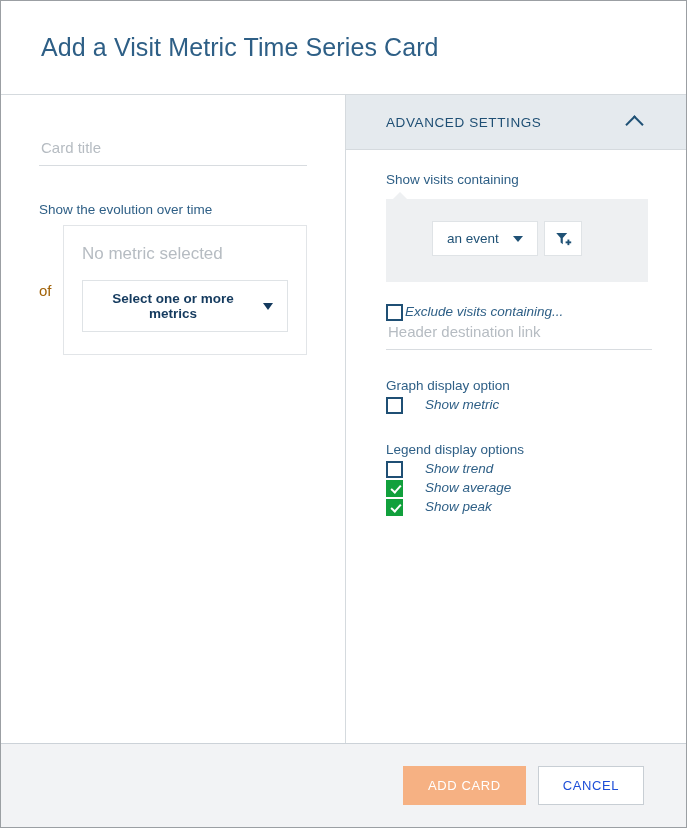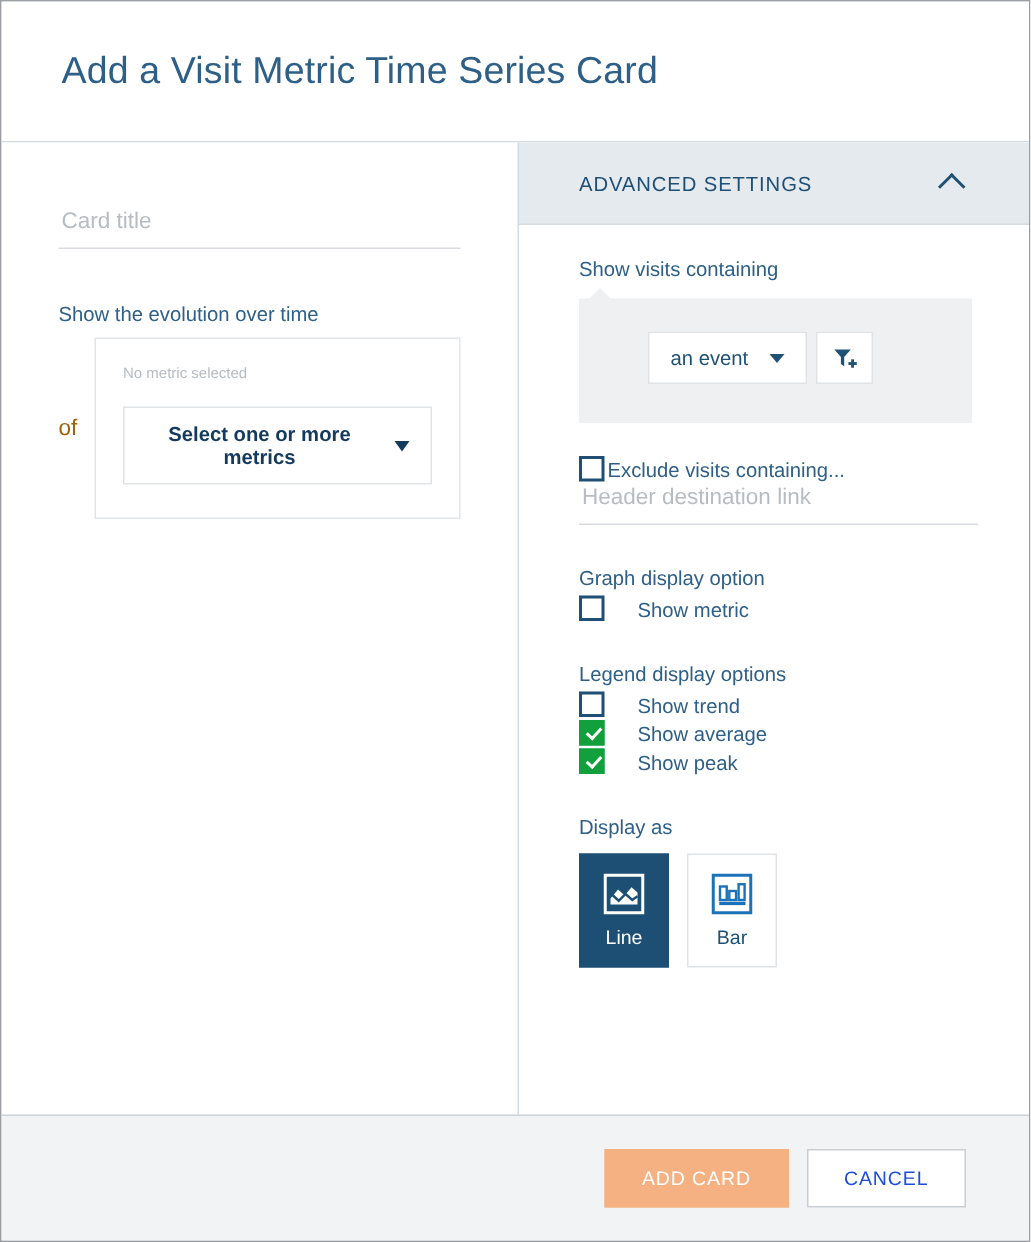--- a/index.html
+++ b/index.html
@@ -94,21 +94,21 @@
     flex: 0 0 auto;
   }
   .metric-box {
     flex: 1 1 auto;
     border: 1px solid #e2e5e8;
     box-sizing: border-box;
     padding: 18px 18px 22px 18px;
     background: #ffffff;
   }
   .metric-empty {
-    font-size: 10px;
+    font-size: 17px;
     color: #b6bcc2;
     margin-bottom: 16px;
   }
   .select-btn {
     display: inline-flex;
     align-items: center;
     justify-content: space-between;
     width: 100%;
     box-sizing: border-box;
     border: 1px solid #dfe3e6;
@@ -215,23 +215,24 @@
     justify-content: center;
     width: 38px;
     background: #ffffff;
     border: 1px solid #dfe3e6;
     cursor: pointer;
   }
 
   
   .cb-row {
     display: flex;
-    align-items: flex-end;
+    align-items: flex-start;
     margin-top: 6px;
     cursor: pointer;
+    font-style: italic;
   }
   .cb-row.tight { margin-top: 2px; }
   .cb {
     width: 17px;
     height: 17px;
     box-sizing: border-box;
     border: 2px solid #1f4f74;
     background: #ffffff;
     flex: 0 0 auto;
     position: relative;
@@ -412,46 +413,20 @@
           <div class="cb-row tight">
             <span class="cb checked"></span>
             <span class="cb-text indent">Show average</span>
           </div>
           <div class="cb-row tight">
             <span class="cb checked"></span>
             <span class="cb-text indent">Show peak</span>
           </div>
         </div>
 
-        <div class="group">
-          <div class="group-title">Display as</div>
-          <div class="tiles">
-
-            <div class="tile selected">
-              <svg width="28" height="28" viewBox="0 0 28 28">
-                <rect x="1.5" y="1.5" width="25" height="25" fill="none" stroke="#ffffff" stroke-width="2"></rect>
-                <path d="M5 17 L10 11 L14.5 15 L19 9.5 L23 13 L23 21 L5 21 Z" fill="#ffffff"></path>
-                <path d="M5 13.5 L10.5 18.5 L15 14 L19.5 18 L23 15.5" fill="none" stroke="#1d4f75" stroke-width="1.6"></path>
-              </svg>
-              <span class="tile-label">Line</span>
-            </div>
-
-            <div class="tile">
-              <svg width="28" height="28" viewBox="0 0 28 28">
-                <rect x="1.5" y="1.5" width="25" height="25" fill="none" stroke="#1c72b8" stroke-width="2"></rect>
-                <rect x="6" y="9" width="4.5" height="9" fill="none" stroke="#1c72b8" stroke-width="1.6"></rect>
-                <rect x="12.2" y="12" width="4.5" height="6" fill="none" stroke="#1c72b8" stroke-width="1.6"></rect>
-                <rect x="18.4" y="7.5" width="4" height="10.5" fill="none" stroke="#1c72b8" stroke-width="1.6"></rect>
-                <rect x="5.5" y="19.2" width="17.5" height="2.2" fill="#1c72b8"></rect>
-              </svg>
-              <span class="tile-label">Bar</span>
-            </div>
-
-          </div>
-        </div>
 
       </div>
     </div>
   </div>
 
   <div class="dialog-footer">
     <button class="btn btn-primary">ADD CARD</button>
     <button class="btn btn-secondary">CANCEL</button>
   </div>
 

